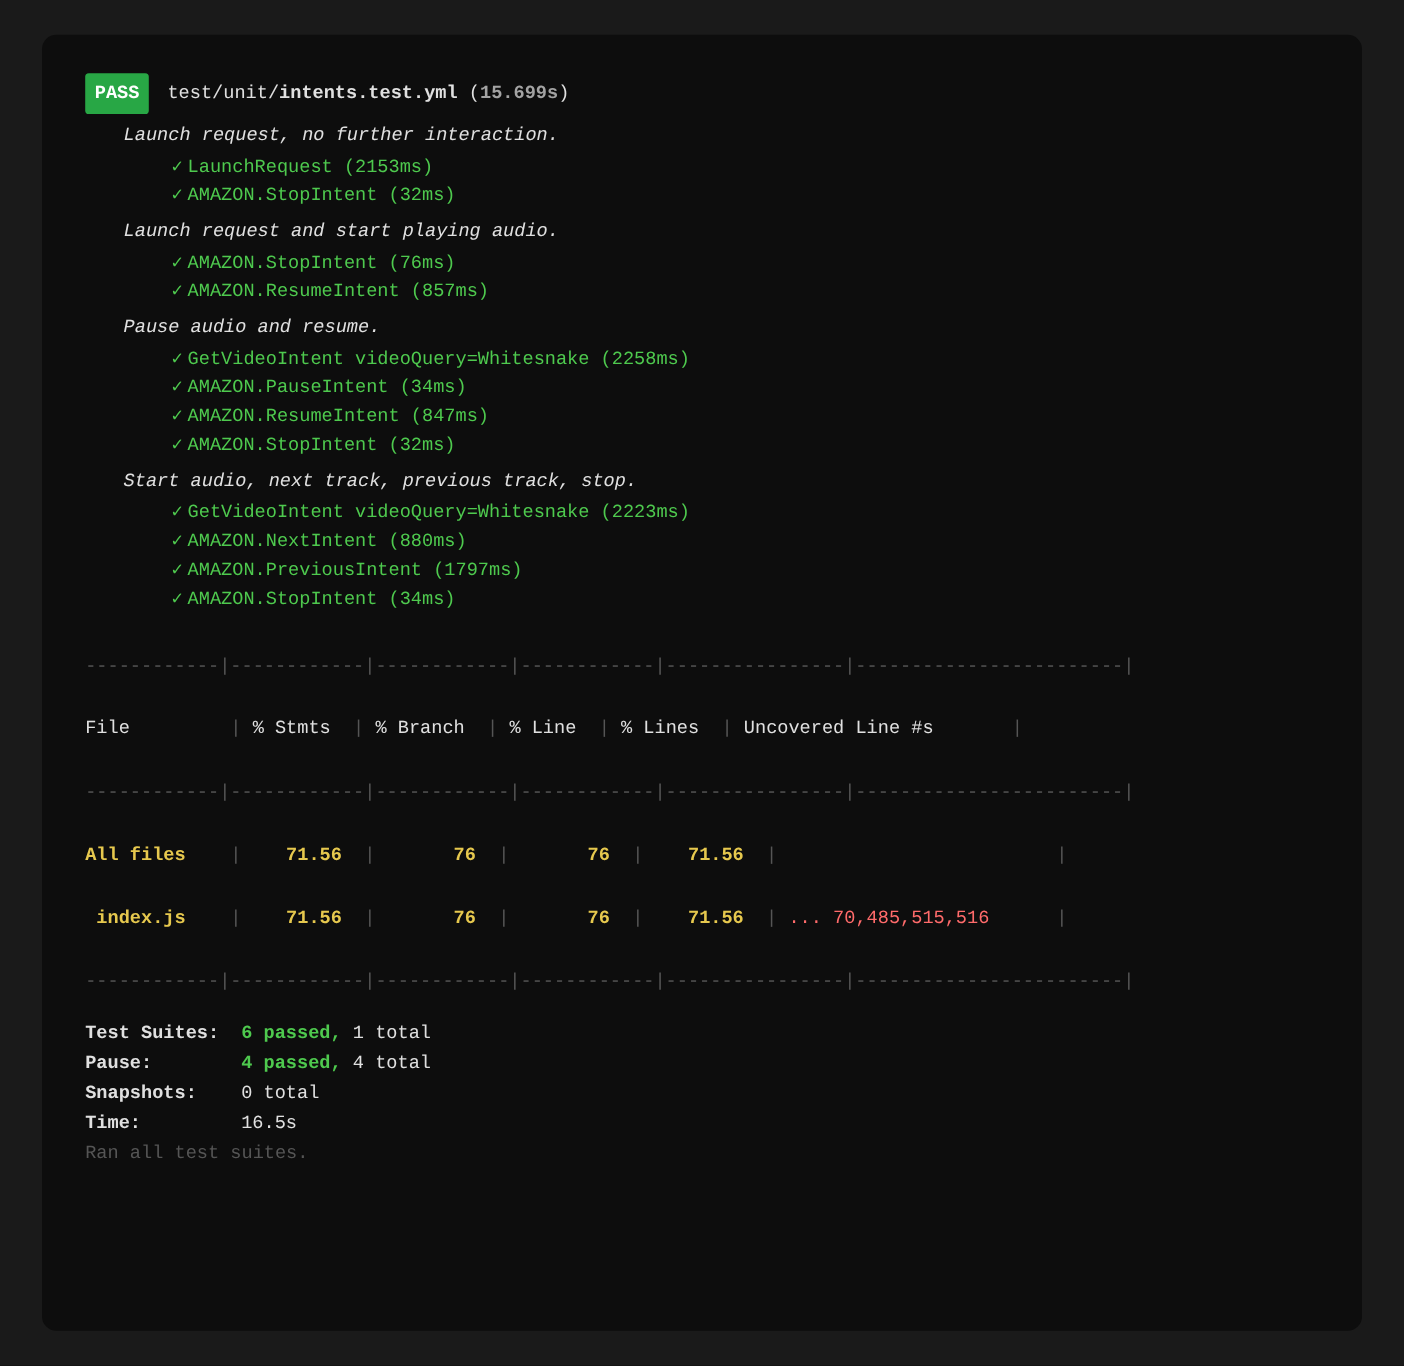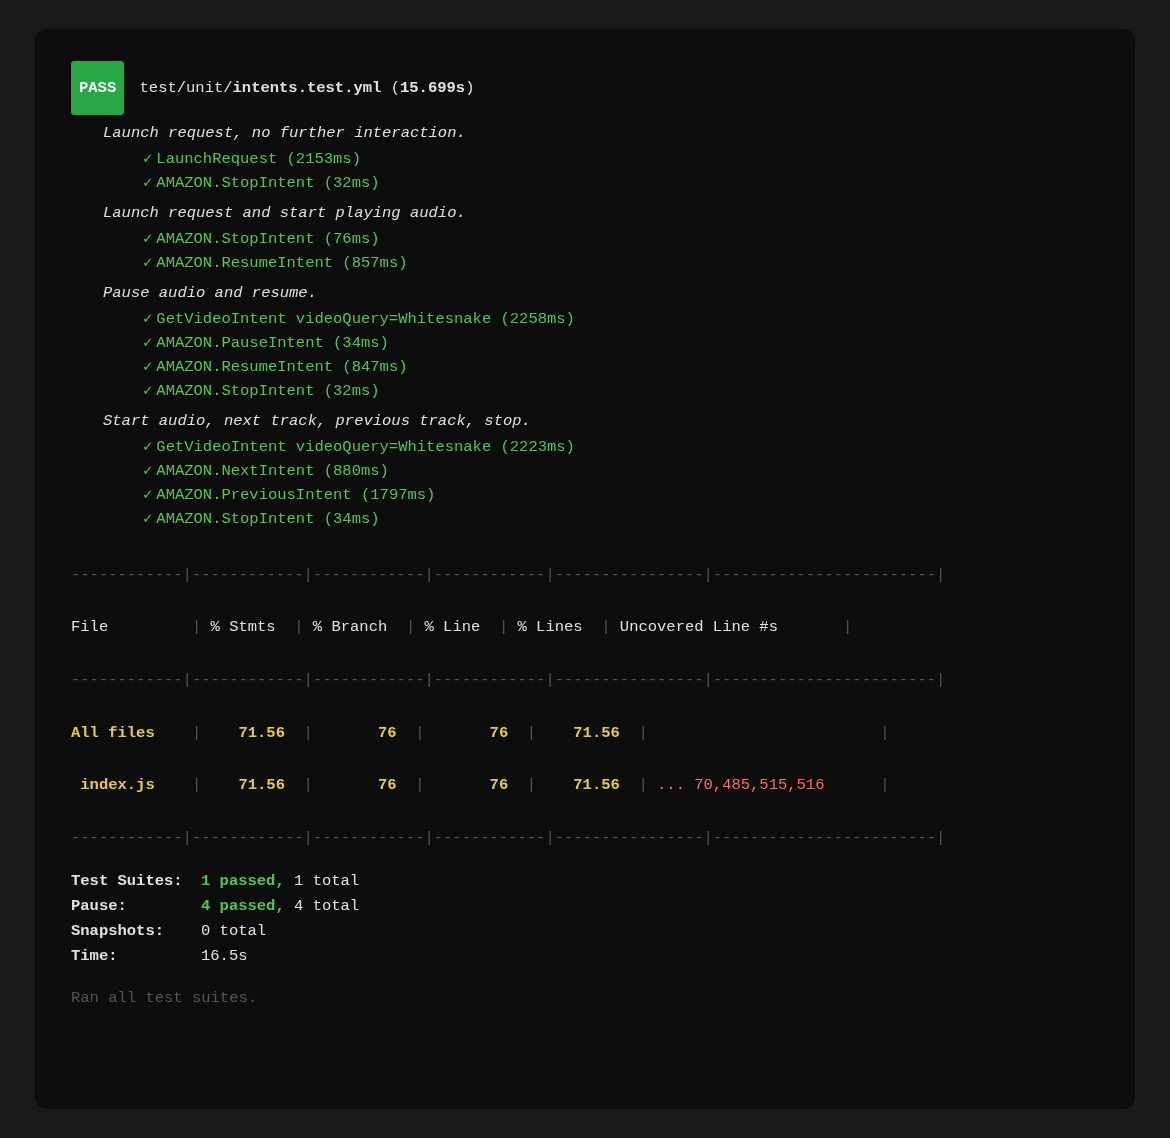--- a/index.html
+++ b/index.html
@@ -19,33 +19,33 @@
       min-height: 1080px;
       color: #e0e0e0;
       font-size: 15.5px;
       line-height: 1.55;
     }
     .pass-badge {
       display: inline-block;
       background: #28a745;
       color: #fff;
       font-weight: bold;
-      padding: 15px 8px;
+      padding: 5px 8px;
       border-radius: 3px;
       font-size: 15.5px;
       margin-right: 6px;
     }
     .title-path {
       color: #e0e0e0;
     }
     .title-bold {
       font-weight: bold;
     }
     .title-time {
-      color: #e5e5e5;
+      color: #a3a3a3;
       font-weight: bold;
     }
     .locale {
       color: #e0e0e0;
       margin-left: 8px;
       margin-top: 4px;
     }
     .section-header {
       color: #e0e0e0;
       margin-left: 32px;
@@ -82,21 +82,21 @@
     }
     .summary-passed {
       color: #4ec94e;
       font-weight: bold;
     }
     .summary-value {
       color: #e0e0e0;
     }
     .ran-line {
       color: #555;
-      margin-top: 18px;
+      margin-top: 1px;
     }
     .pipe { color: #555; }
     .table-pre {
       font-family: 'Courier New', Courier, monospace;
       font-size: 15.5px;
       line-height: 1.7;
       white-space: pre;
       color: #e0e0e0;
     }
     .yellow { color: #e6c84e; font-weight: bold; }
@@ -146,21 +146,21 @@
 <span class="yellow">All files   </span><span class="pipe"> | </span><span class="yellow">   71.56 </span><span class="pipe"> | </span><span class="yellow">      76 </span><span class="pipe"> | </span><span class="yellow">      76 </span><span class="pipe"> | </span><span class="yellow">   71.56 </span><span class="pipe"> | </span><span>                       </span><span class="pipe"> |</span></div>
     <div class="table-pre">
 <span class="yellow"> index.js   </span><span class="pipe"> | </span><span class="yellow">   71.56 </span><span class="pipe"> | </span><span class="yellow">      76 </span><span class="pipe"> | </span><span class="yellow">      76 </span><span class="pipe"> | </span><span class="yellow">   71.56 </span><span class="pipe"> | </span><span class="red">... 70,485,515,516     </span><span class="pipe"> |</span></div>
     <div class="table-pre dim">
 ------------|------------|------------|------------|----------------|------------------------|</div>
   </div>
 
   <div class="summary-section">
     <div class="summary-row">
       <span class="summary-label">Test Suites:</span>
-      <span class="summary-passed">1 passed,</span>
+      <span class="summary-passed">6 passed,</span>
       <span>&nbsp;</span>
       <span class="summary-value">1 total</span>
     </div>
     <div class="summary-row">
       <span class="summary-label">Pause:</span>
       <span class="summary-passed">4 passed,</span>
       <span>&nbsp;</span>
       <span class="summary-value">4 total</span>
     </div>
     <div class="summary-row">

